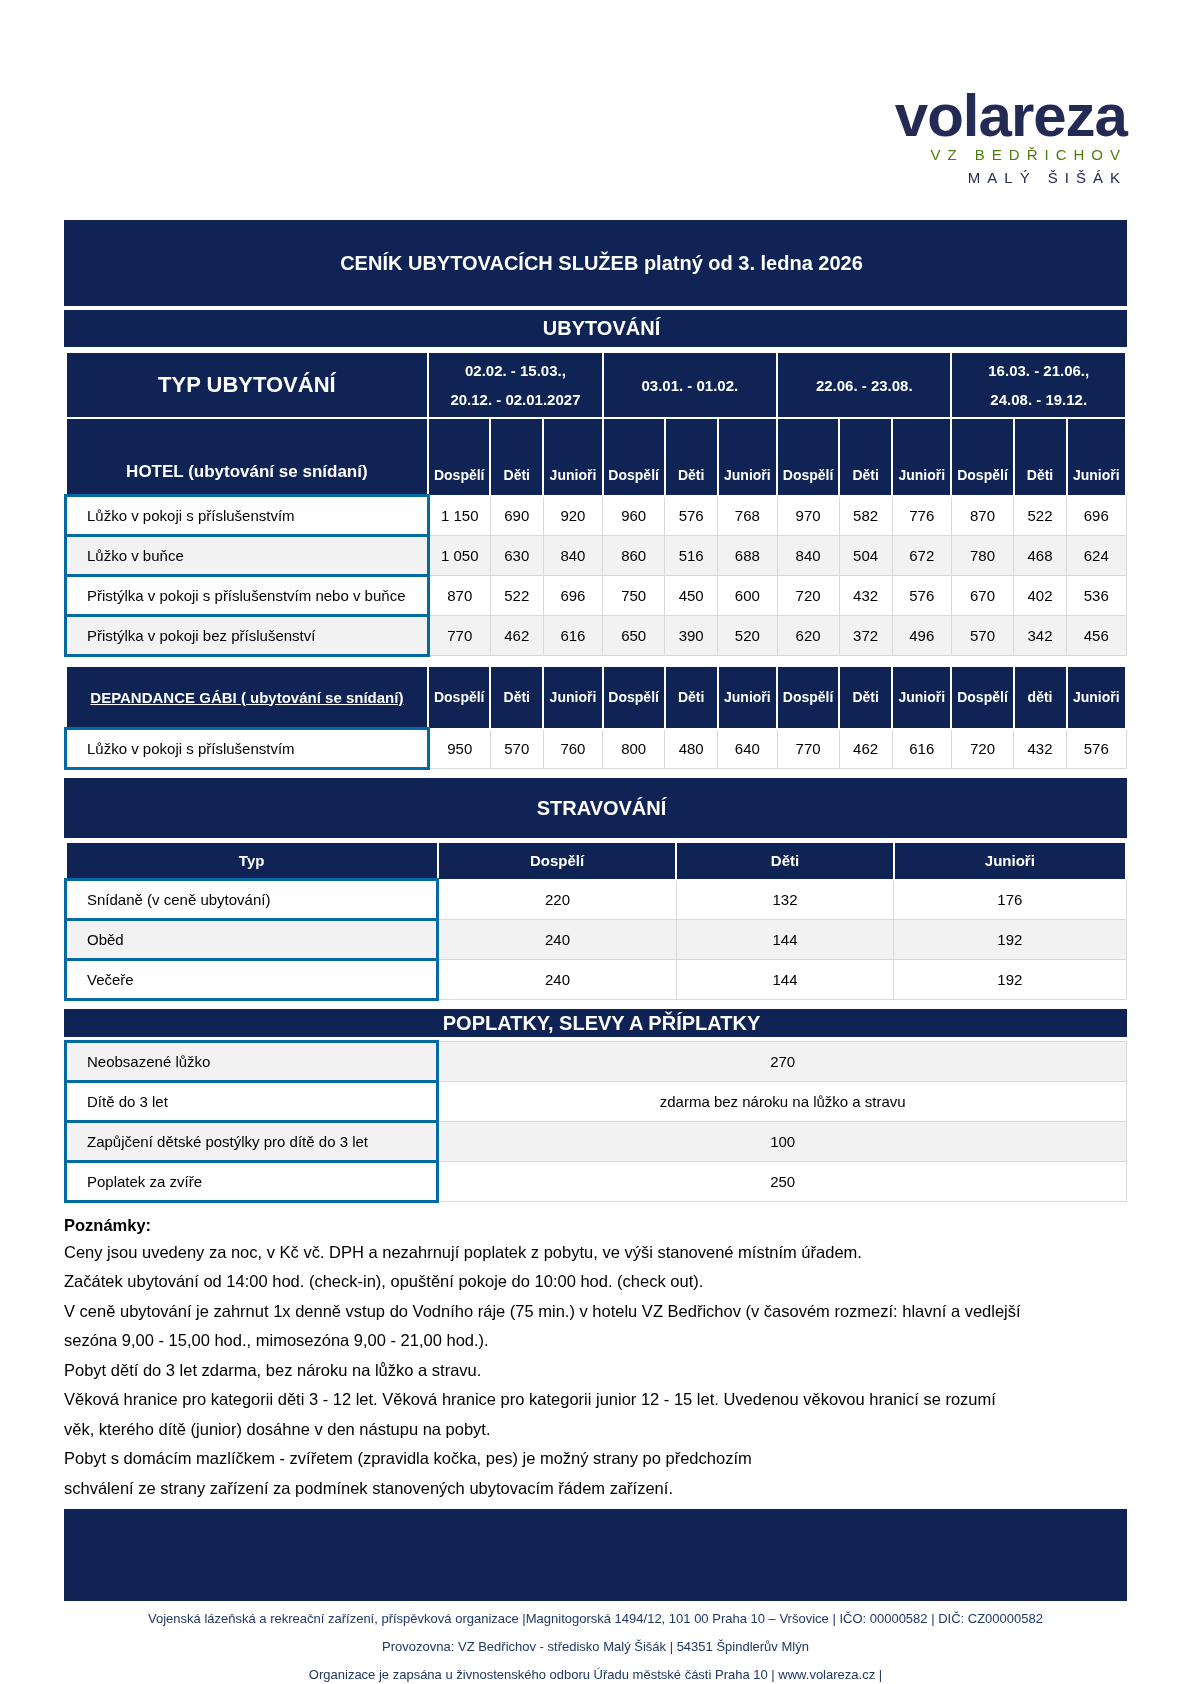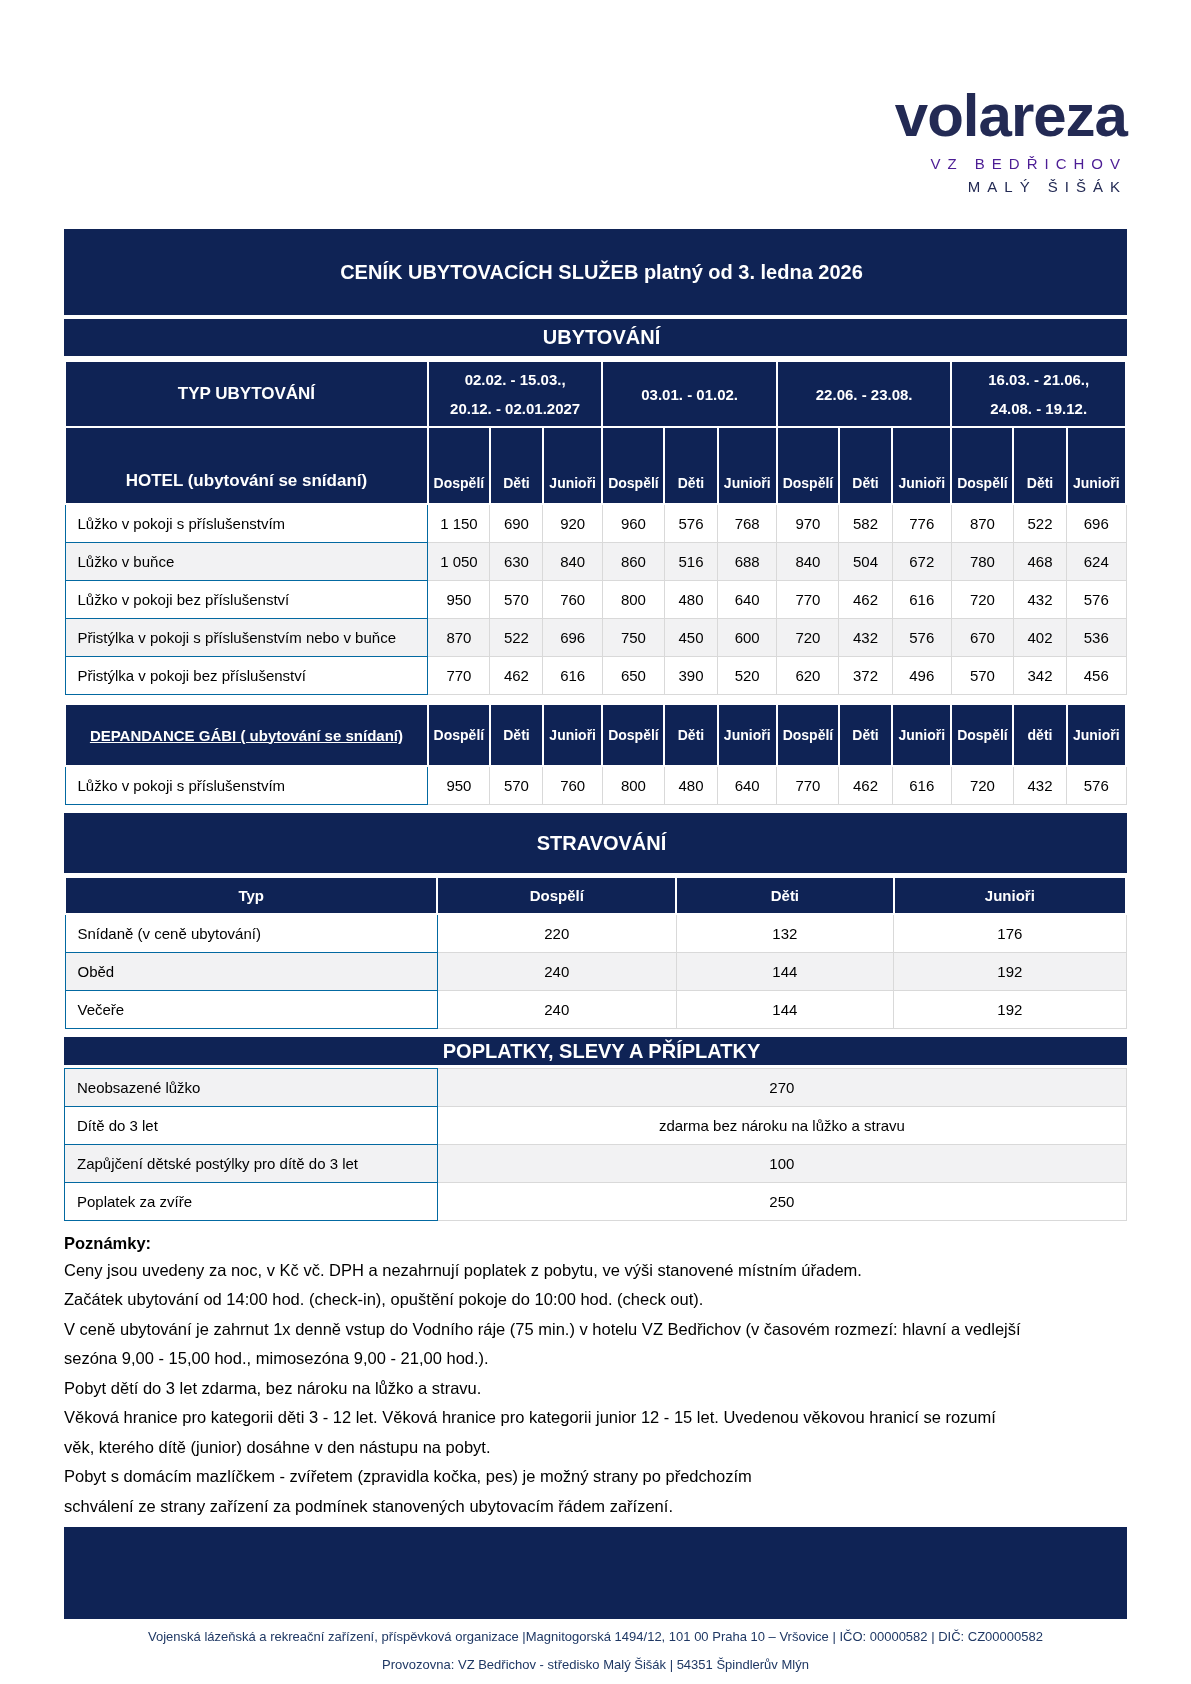--- a/index.html
+++ b/index.html
@@ -6,45 +6,45 @@
   body{
     width:1191px;height:1684px;background:#ffffff;
     font-family:"Liberation Sans", sans-serif;color:#000;
     overflow:hidden;position:relative;
   }
   .page{padding:86px 64px 0 64px;width:1063px;}
 
   
   .logo-block{text-align:right;margin-bottom:34px;}
   .logo-brand{font-size:60px;font-weight:bold;color:#232a54;letter-spacing:-1px;line-height:1;}
-  .logo-sub{font-size:15px;color:#4c1d95;letter-spacing:7px;margin-top:9px;}
+  .logo-sub{font-size:15px;color:#4d7c0f;letter-spacing:7px;}
   .logo-sub2{font-size:15px;color:#232a54;letter-spacing:7px;margin-top:6px;}
 
   
   .navy{background:#0f2355;color:#fff;padding-left:12px;}
   .title-band{height:86px;display:flex;align-items:center;justify-content:center;
     font-size:20px;font-weight:bold;margin-bottom:4px;}
   .section-band{height:37px;display:flex;align-items:center;justify-content:center;
     font-size:20px;font-weight:bold;margin-bottom:4px;}
 
   table{border-collapse:collapse;width:1063px;table-layout:fixed;}
   th,td{overflow:hidden;}
 
   th.nhead{background:#0f2355;color:#fff;border:2px solid #fff;font-weight:bold;}
   .season-cell{height:62px;font-size:15px;vertical-align:middle;}
   .season-wrap{display:flex;flex-direction:column;justify-content:space-between;height:46px;padding:0;}
   .season-wrap.single{justify-content:center;}
-  .type-head{font-size:17px;vertical-align:middle;}
+  .type-head{font-size:22px;vertical-align:middle;}
 
   .hotel-head{height:62px;font-size:17px;vertical-align:bottom;padding-bottom:12px;}
   .colhead{height:62px;font-size:14px;vertical-align:bottom;padding-bottom:12px;text-align:center;}
   .dep-head{height:58px;font-size:15px;vertical-align:middle;text-decoration:underline;}
   .colhead-dep{height:58px;font-size:14px;vertical-align:middle;text-align:center;}
 
-  td.lbl{font-size:15px;text-align:left;padding-left:12px;border:1px solid #0369a1;height:35px;}
+  td.lbl{font-size:15px;text-align:left;padding-left:20px;border:3px solid #0369a1;height:35px;}
   td.num{font-size:15px;text-align:center;border:1px solid #d9d9d9;height:35px;}
   tbody.alt-even tr:nth-child(even) td{background:#f2f2f3;}
   tbody.alt-even tr:nth-child(odd) td{background:#ffffff;}
   tbody.alt-odd tr:nth-child(odd) td{background:#f2f2f3;}
   tbody.alt-odd tr:nth-child(even) td{background:#ffffff;}
 
   .gap8{height:8px;}
 
   .meals-head{height:33px;font-size:15px;vertical-align:middle;text-align:center;}
 
@@ -156,35 +156,20 @@
           <td class="num">516</td>
           <td class="num">688</td>
           <td class="num">840</td>
           <td class="num">504</td>
           <td class="num">672</td>
           <td class="num">780</td>
           <td class="num">468</td>
           <td class="num">624</td>
         </tr>
         <tr>
-          <td class="lbl">Lůžko v pokoji bez příslušenství</td>
-          <td class="num">950</td>
-          <td class="num">570</td>
-          <td class="num">760</td>
-          <td class="num">800</td>
-          <td class="num">480</td>
-          <td class="num">640</td>
-          <td class="num">770</td>
-          <td class="num">462</td>
-          <td class="num">616</td>
-          <td class="num">720</td>
-          <td class="num">432</td>
-          <td class="num">576</td>
-        </tr>
-        <tr>
           <td class="lbl">Přistýlka v pokoji s příslušenstvím nebo v buňce</td>
           <td class="num">870</td>
           <td class="num">522</td>
           <td class="num">696</td>
           <td class="num">750</td>
           <td class="num">450</td>
           <td class="num">600</td>
           <td class="num">720</td>
           <td class="num">432</td>
           <td class="num">576</td>

